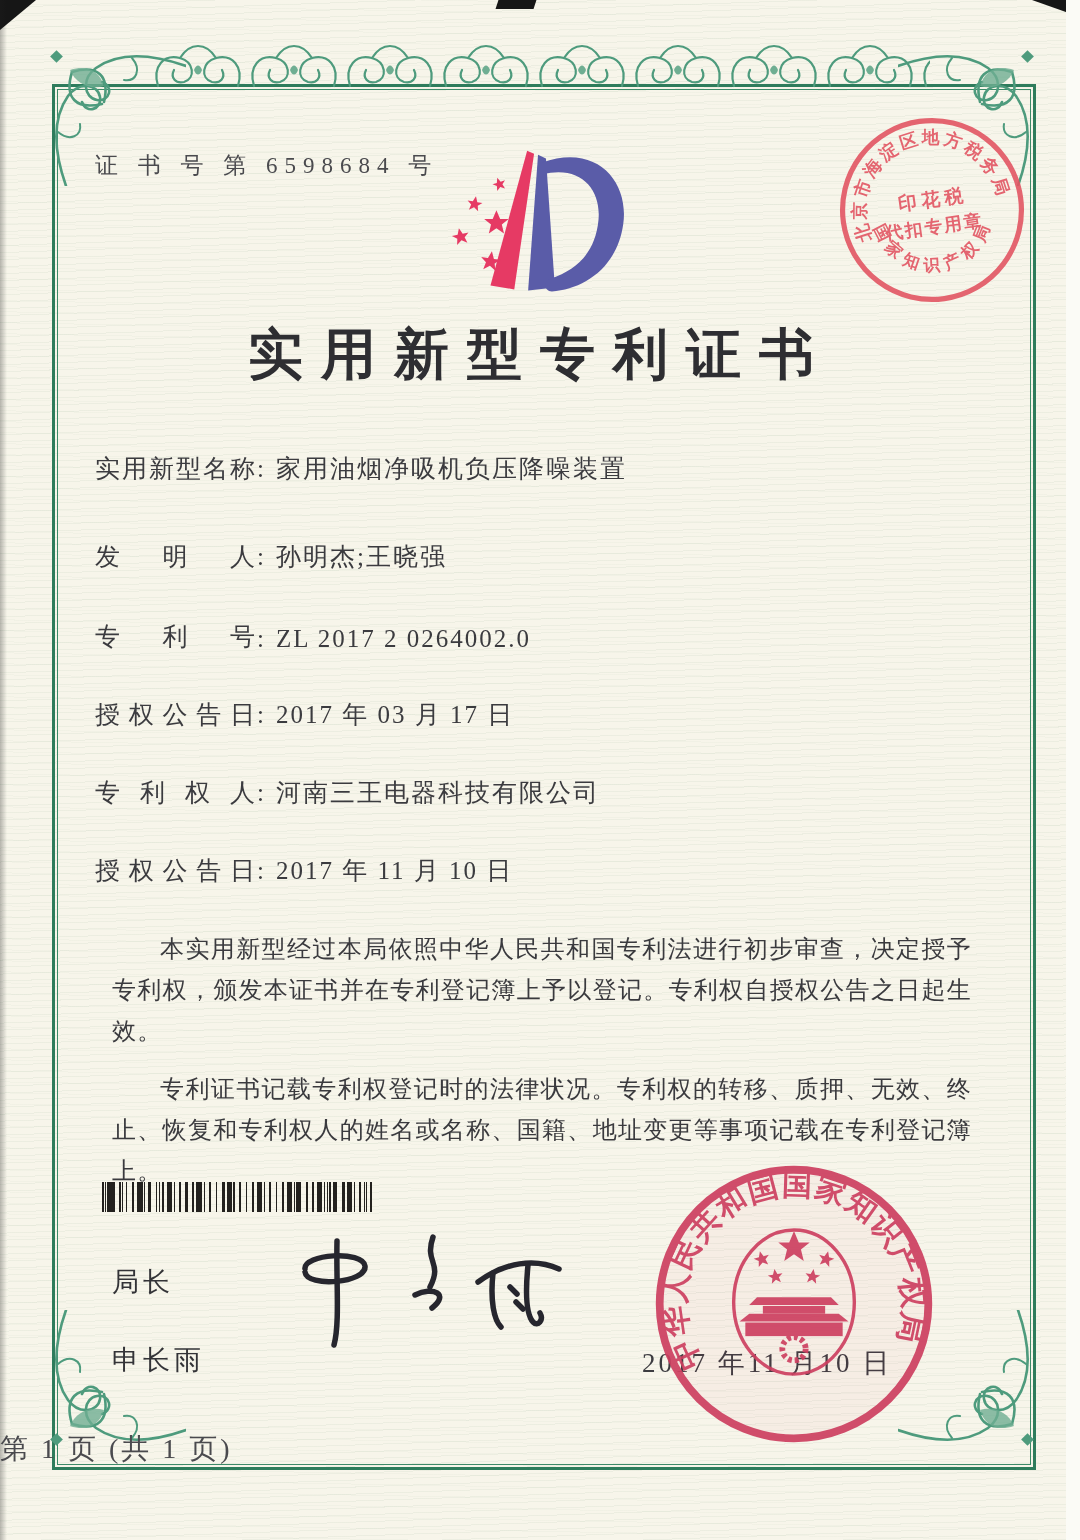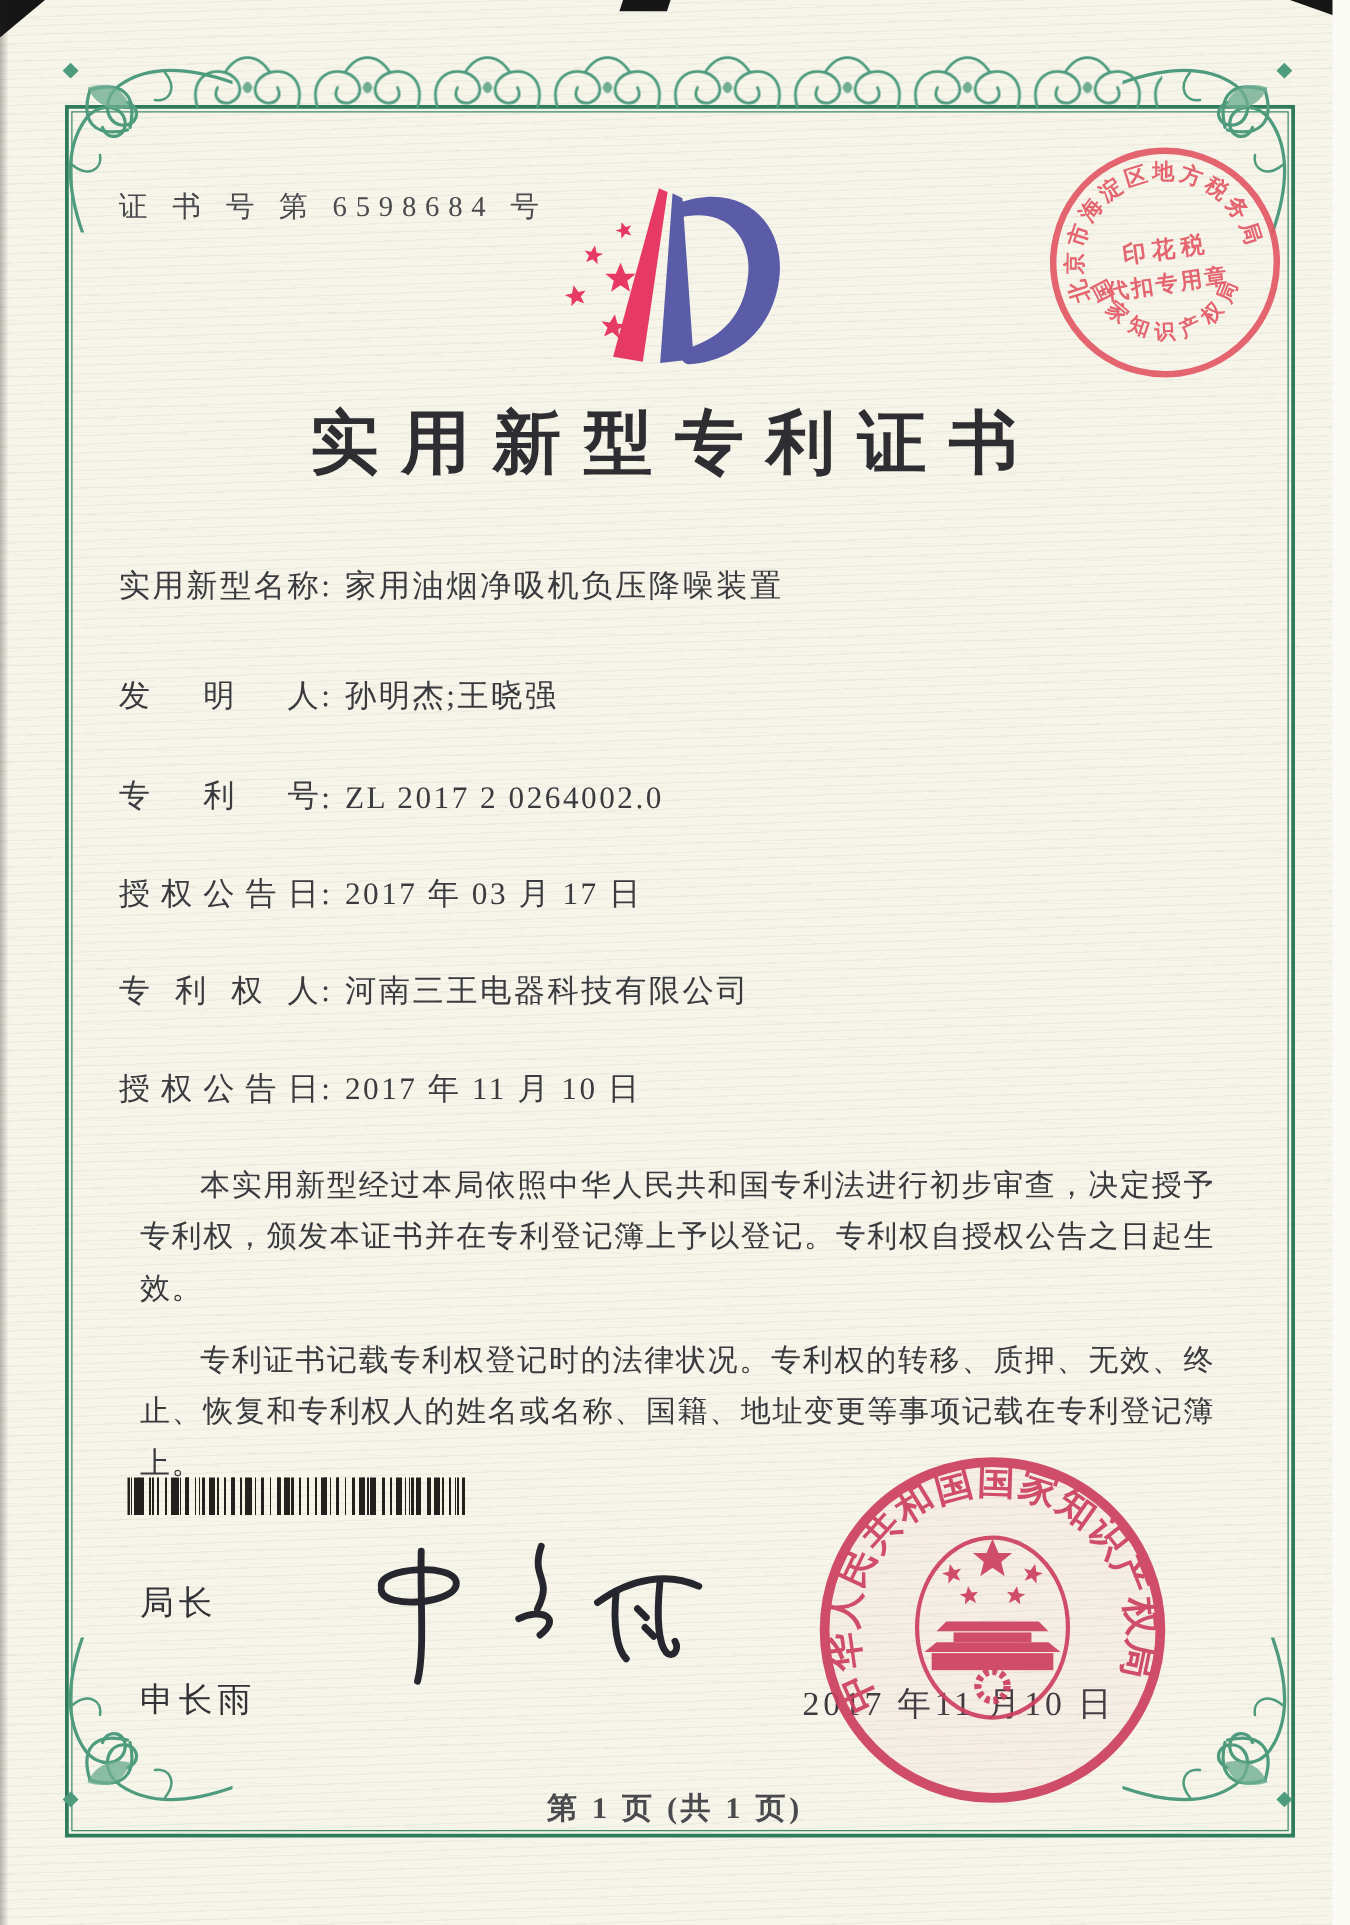--- a/index.html
+++ b/index.html
@@ -49,21 +49,21 @@
 
   .director-title{left:112px;top:1264px;font-size:27px;letter-spacing:4px;color:#333337;
                   font-family:"Liberation Sans","DejaVu Sans",sans-serif;}
   .director-name{left:112px;top:1308px;font-size:27px;letter-spacing:4px;color:#333337;
                  font-family:"Liberation Sans","DejaVu Sans",sans-serif;margin-top:34px;}
 
   .seal-date{left:642px;top:1345px;font-size:27px;letter-spacing:3px;color:#3c3c40;z-index:2;}
   .seal-svg{left:648px;top:1158px;z-index:3;opacity:.92;}
   .tax-stamp{left:828px;top:106px;transform:rotate(-8deg);opacity:.9;}
 
-  .footer{left:0;top:1430px;width:100%;text-align:center;font-size:24px;letter-spacing:3px;color:#4a4a4e;font-weight:bold;}
+  .footer{left:0;top:1430px;width:100%;font-size:28px;letter-spacing:3px;color:#4a4a4e;}
 </style>
 </head>
 <body>
 
 <div class="page">
 
   <svg width="0" height="0" style="position:absolute" aria-hidden="true">
     <defs>
       <path id="star" d="M0,-10 L2.9,-3.1 L9.5,-3.1 L4.2,1.2 L5.9,8.1 L0,4 L-5.9,8.1 L-4.2,1.2 L-9.5,-3.1 L-2.9,-3.1 Z"></path>
       <g id="flourish" fill="none" stroke="#4e9b7d" stroke-width="2.6" stroke-linecap="round">

